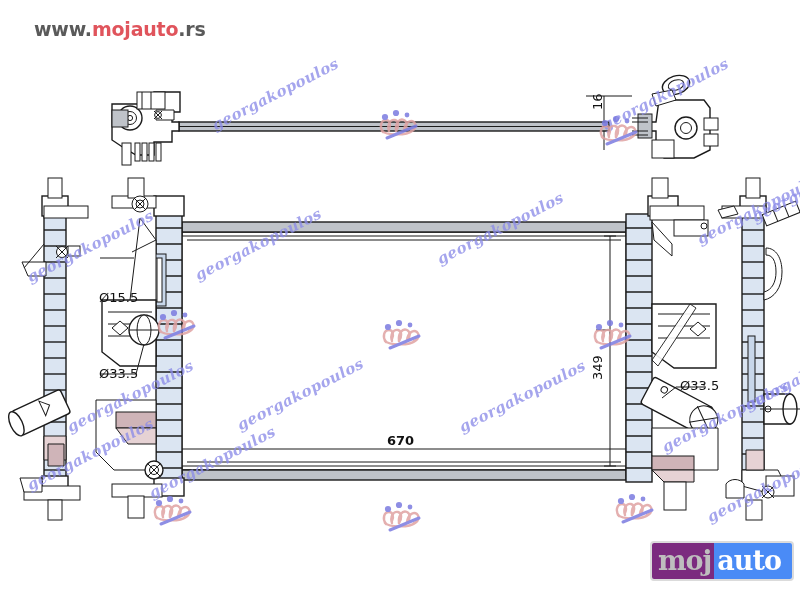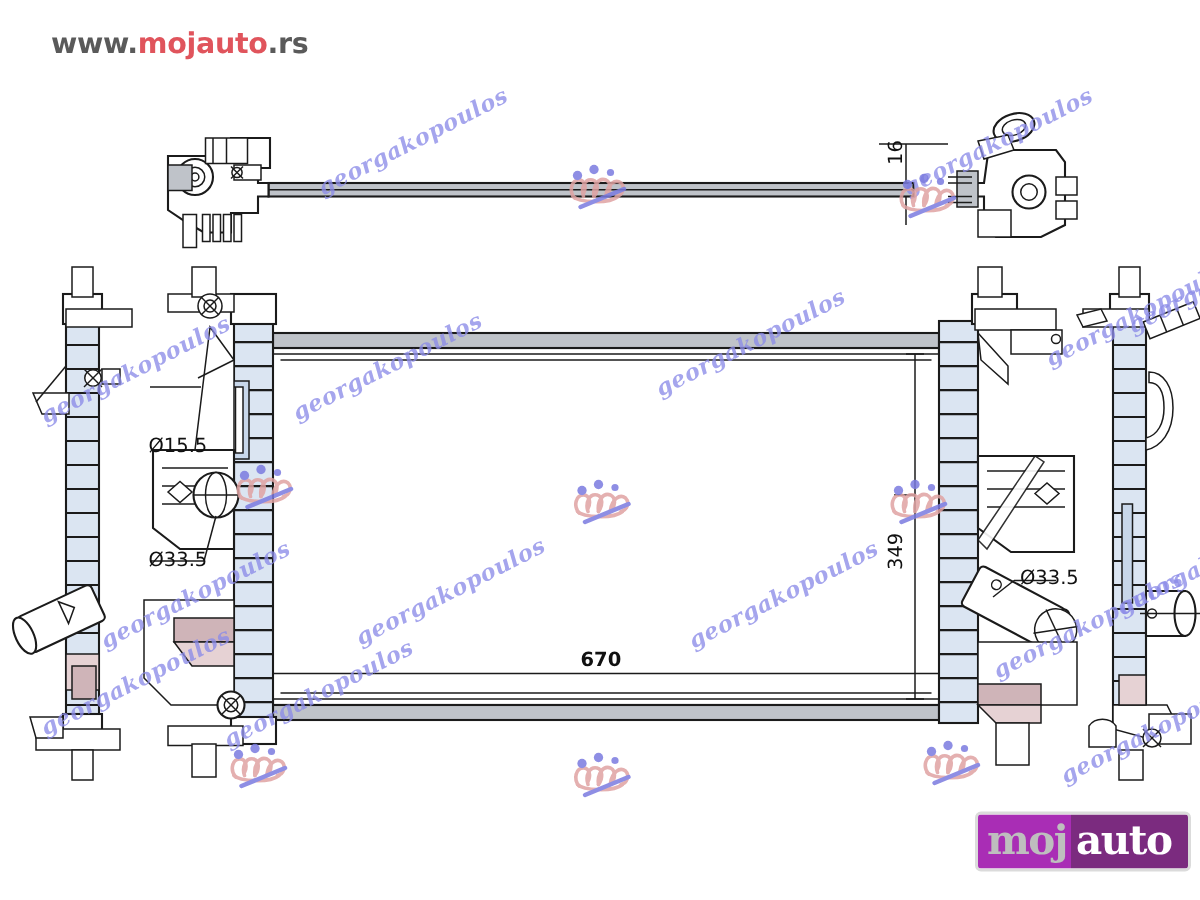--- a/index.html
+++ b/index.html
@@ -19,24 +19,24 @@
   }
   .brand .g{color:#5a5a5a;}
   .brand .r{color:#e0545c;}
 
   
   .badge{
     position:absolute;left:646px;top:541px;
     width:140px;height:36px;border:2px solid #d8d8d8;border-radius:4px;
     overflow:hidden;display:flex;align-items:stretch;opacity:.92;
   }
-  .badge .b1{background:#a21caf;color:#b9b9b9;
+  .badge .b1{background:#701a75;color:#b9b9b9;
     font-family:"DejaVu Serif",serif;font-weight:bold;font-size:27px;
     display:flex;align-items:center;padding:0 3px 2px 6px;letter-spacing:-1px;}
-  .badge .b2{background:#701a75;color:#ffffff;
+  .badge .b2{background:#3b82f6;color:#ffffff;
     font-family:"DejaVu Serif",serif;font-weight:bold;font-size:27px;
     display:flex;align-items:center;padding:0 6px 2px 3px;letter-spacing:-1px;flex:1;}
 
   
   .dim{position:absolute;font-family:"DejaVu Sans",sans-serif;
        font-size:13px;color:#111;white-space:nowrap;}
   .dim.vert{transform:rotate(-90deg);transform-origin:left top;}
 
   
   .wm-text{

